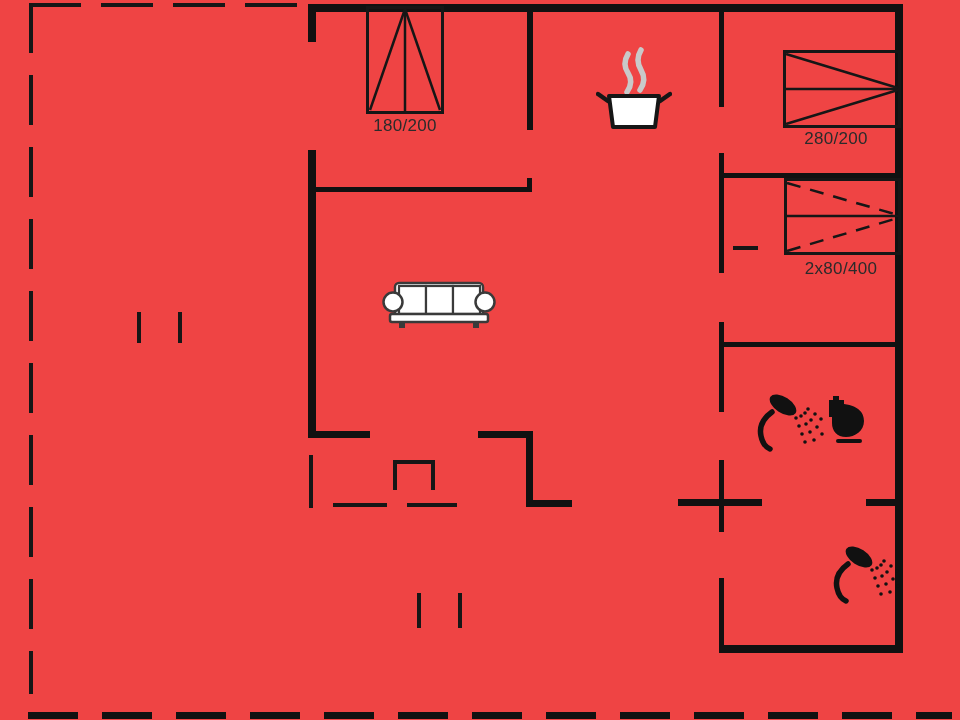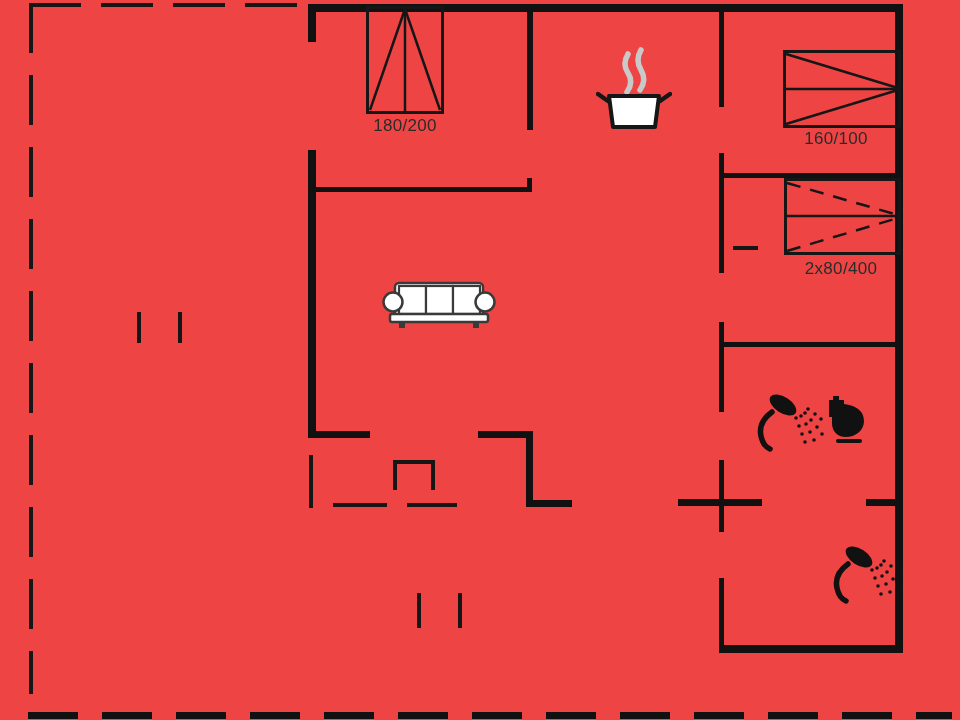--- a/index.html
+++ b/index.html
@@ -72,21 +72,21 @@
     <line x1="39" y1="3" x2="74" y2="104" stroke="#161616" stroke-width="2.5"></line>
   </svg>
   <div class="bedlabel" style="left:355px;top:116px;width:100px;">180/200</div>
 
   <svg class="icon" style="left:783px;top:50px;" width="118" height="78" viewBox="0 0 118 78">
     <rect x="1.5" y="1.5" width="115" height="75" fill="none" stroke="#161616" stroke-width="3"></rect>
     <line x1="2" y1="39" x2="116" y2="39" stroke="#161616" stroke-width="2.5"></line>
     <line x1="3" y1="4" x2="115" y2="38" stroke="#161616" stroke-width="2.5"></line>
     <line x1="3" y1="74" x2="115" y2="40" stroke="#161616" stroke-width="2.5"></line>
   </svg>
-  <div class="bedlabel" style="left:786px;top:129px;width:100px;">160/100</div>
+  <div class="bedlabel" style="left:786px;top:129px;width:100px;">280/200</div>
 
   <svg class="icon" style="left:784px;top:178px;" width="117" height="77" viewBox="0 0 117 77">
     <rect x="1.5" y="1.5" width="114" height="74" fill="none" stroke="#161616" stroke-width="3"></rect>
     <line x1="2" y1="38" x2="115" y2="38" stroke="#161616" stroke-width="2.5"></line>
     <line x1="3" y1="5" x2="114" y2="37" stroke="#161616" stroke-width="2.5" stroke-dasharray="14 10"></line>
     <line x1="3" y1="73" x2="114" y2="40" stroke="#161616" stroke-width="2.5" stroke-dasharray="14 10"></line>
   </svg>
   <div class="bedlabel" style="left:789px;top:259px;width:104px;">2x80/400</div>
 
   <svg class="icon" style="left:596px;top:46px;" width="76" height="84" viewBox="0 0 76 84">

